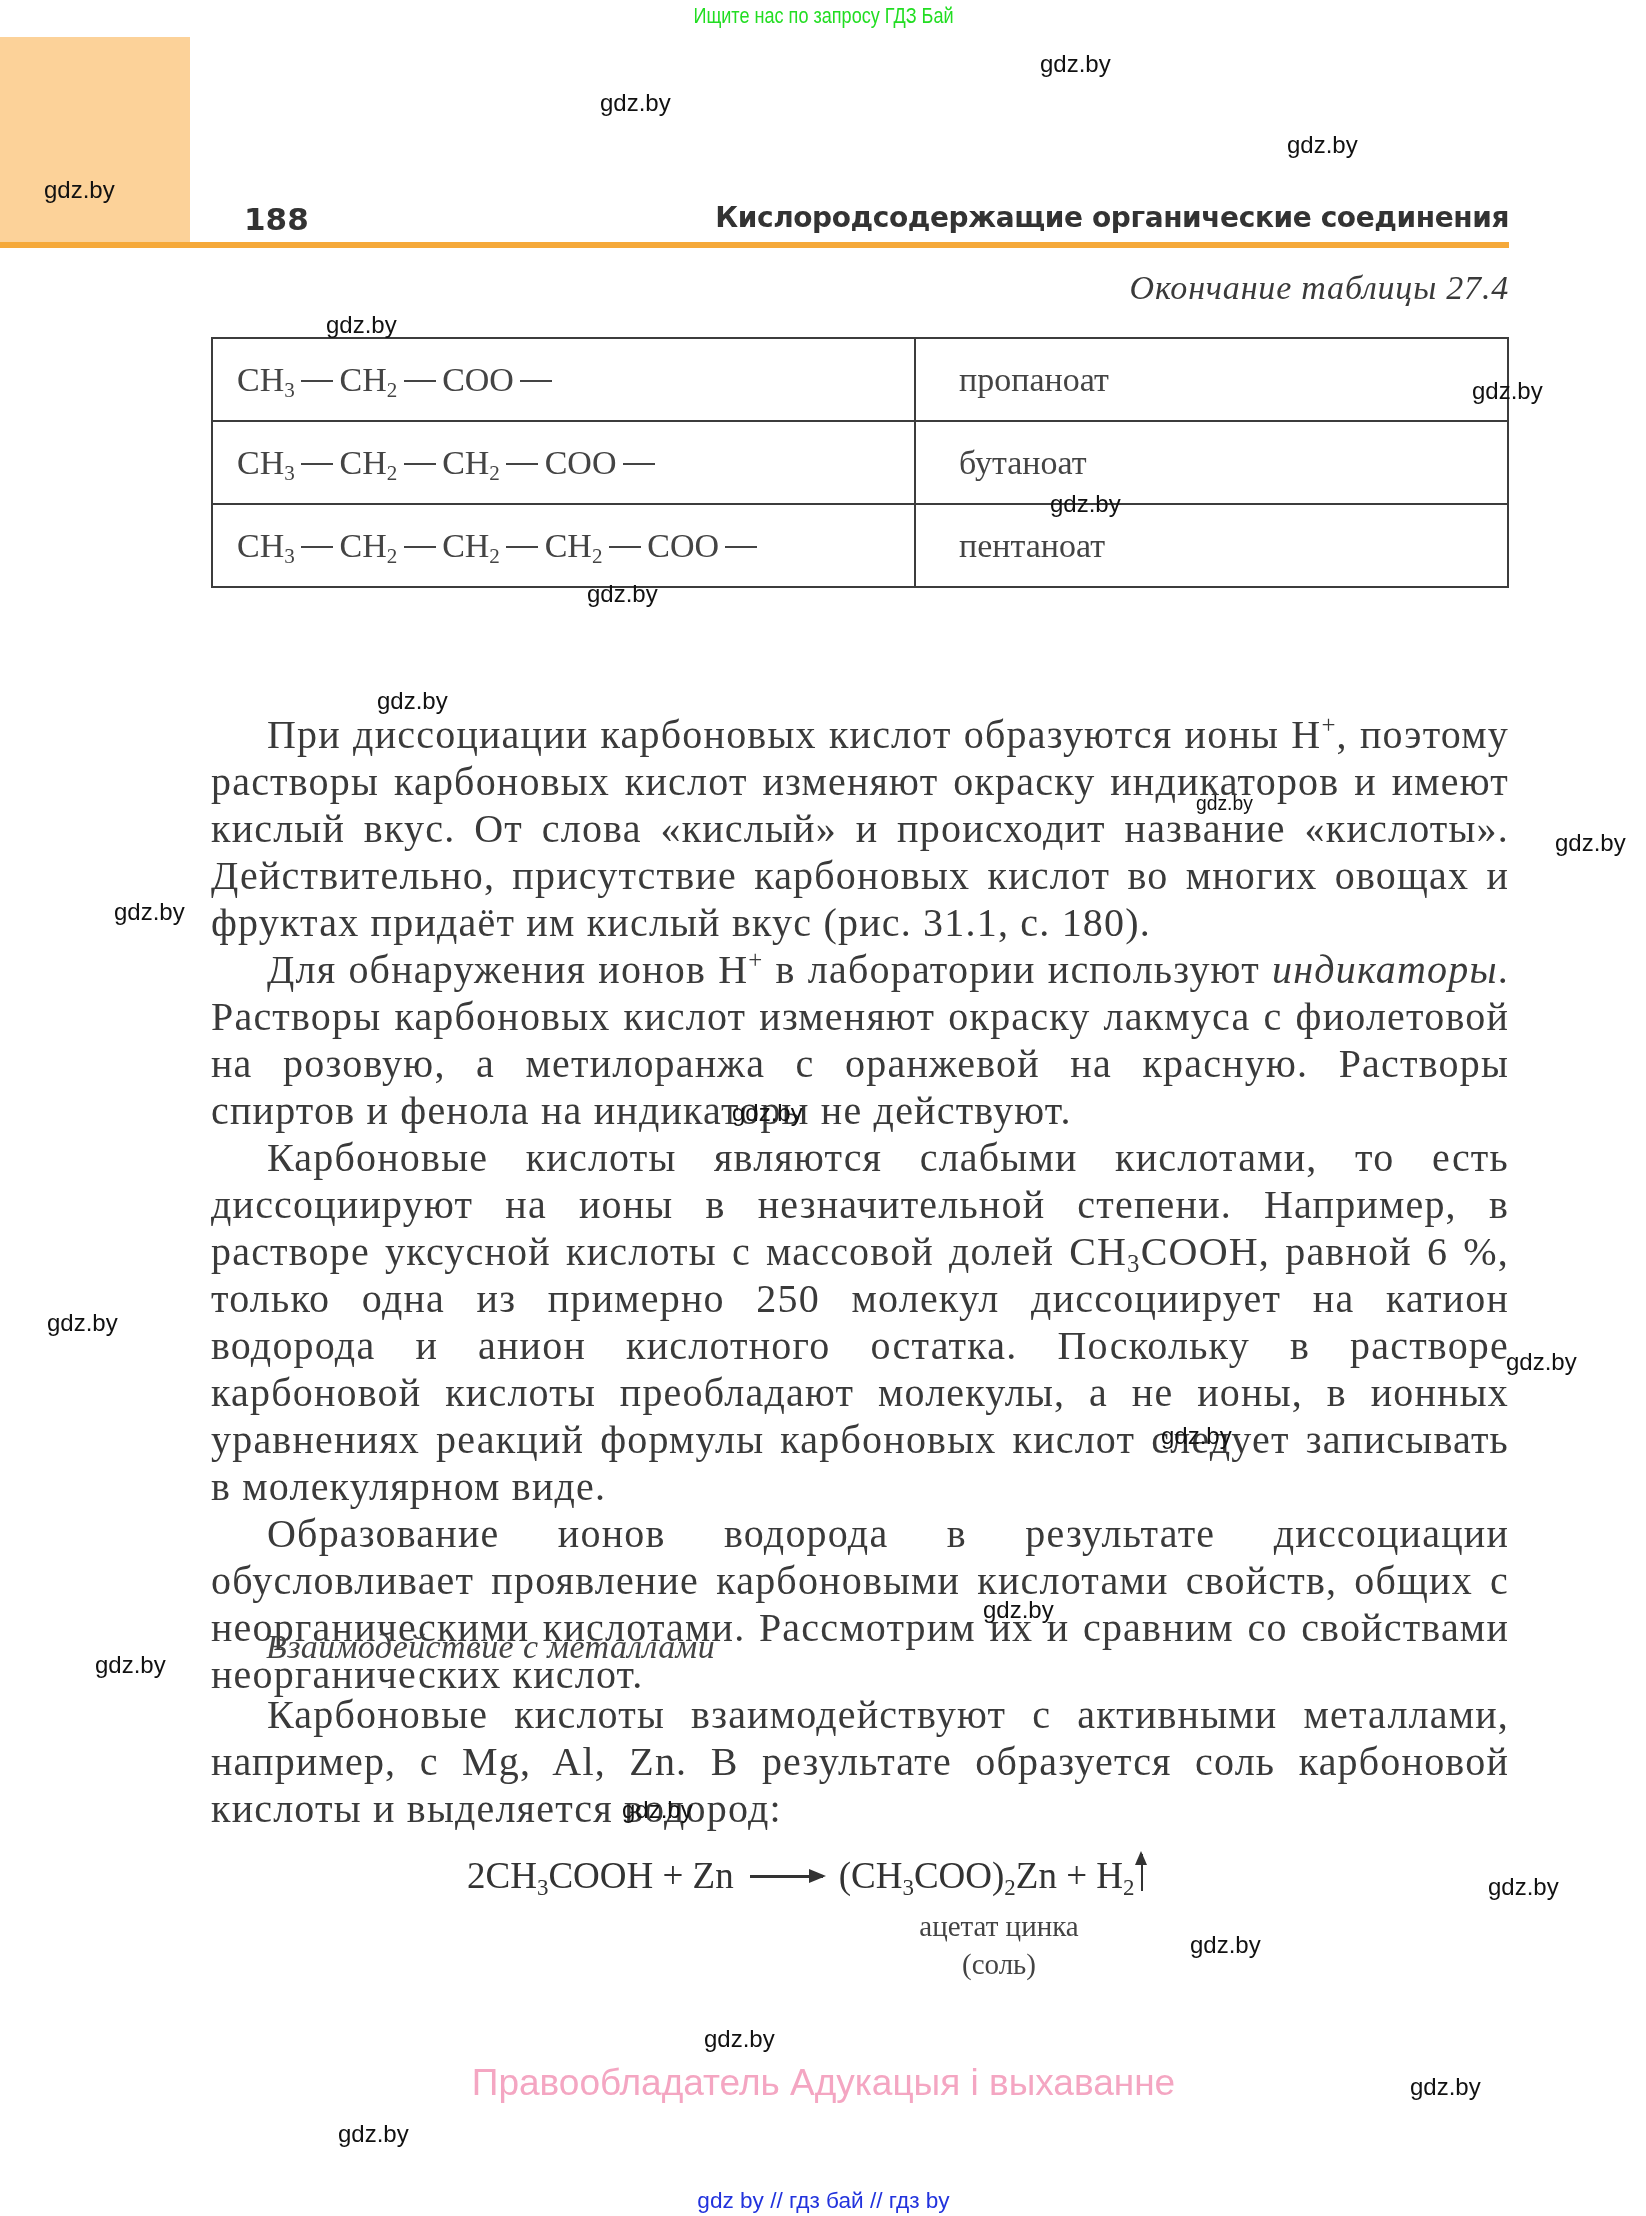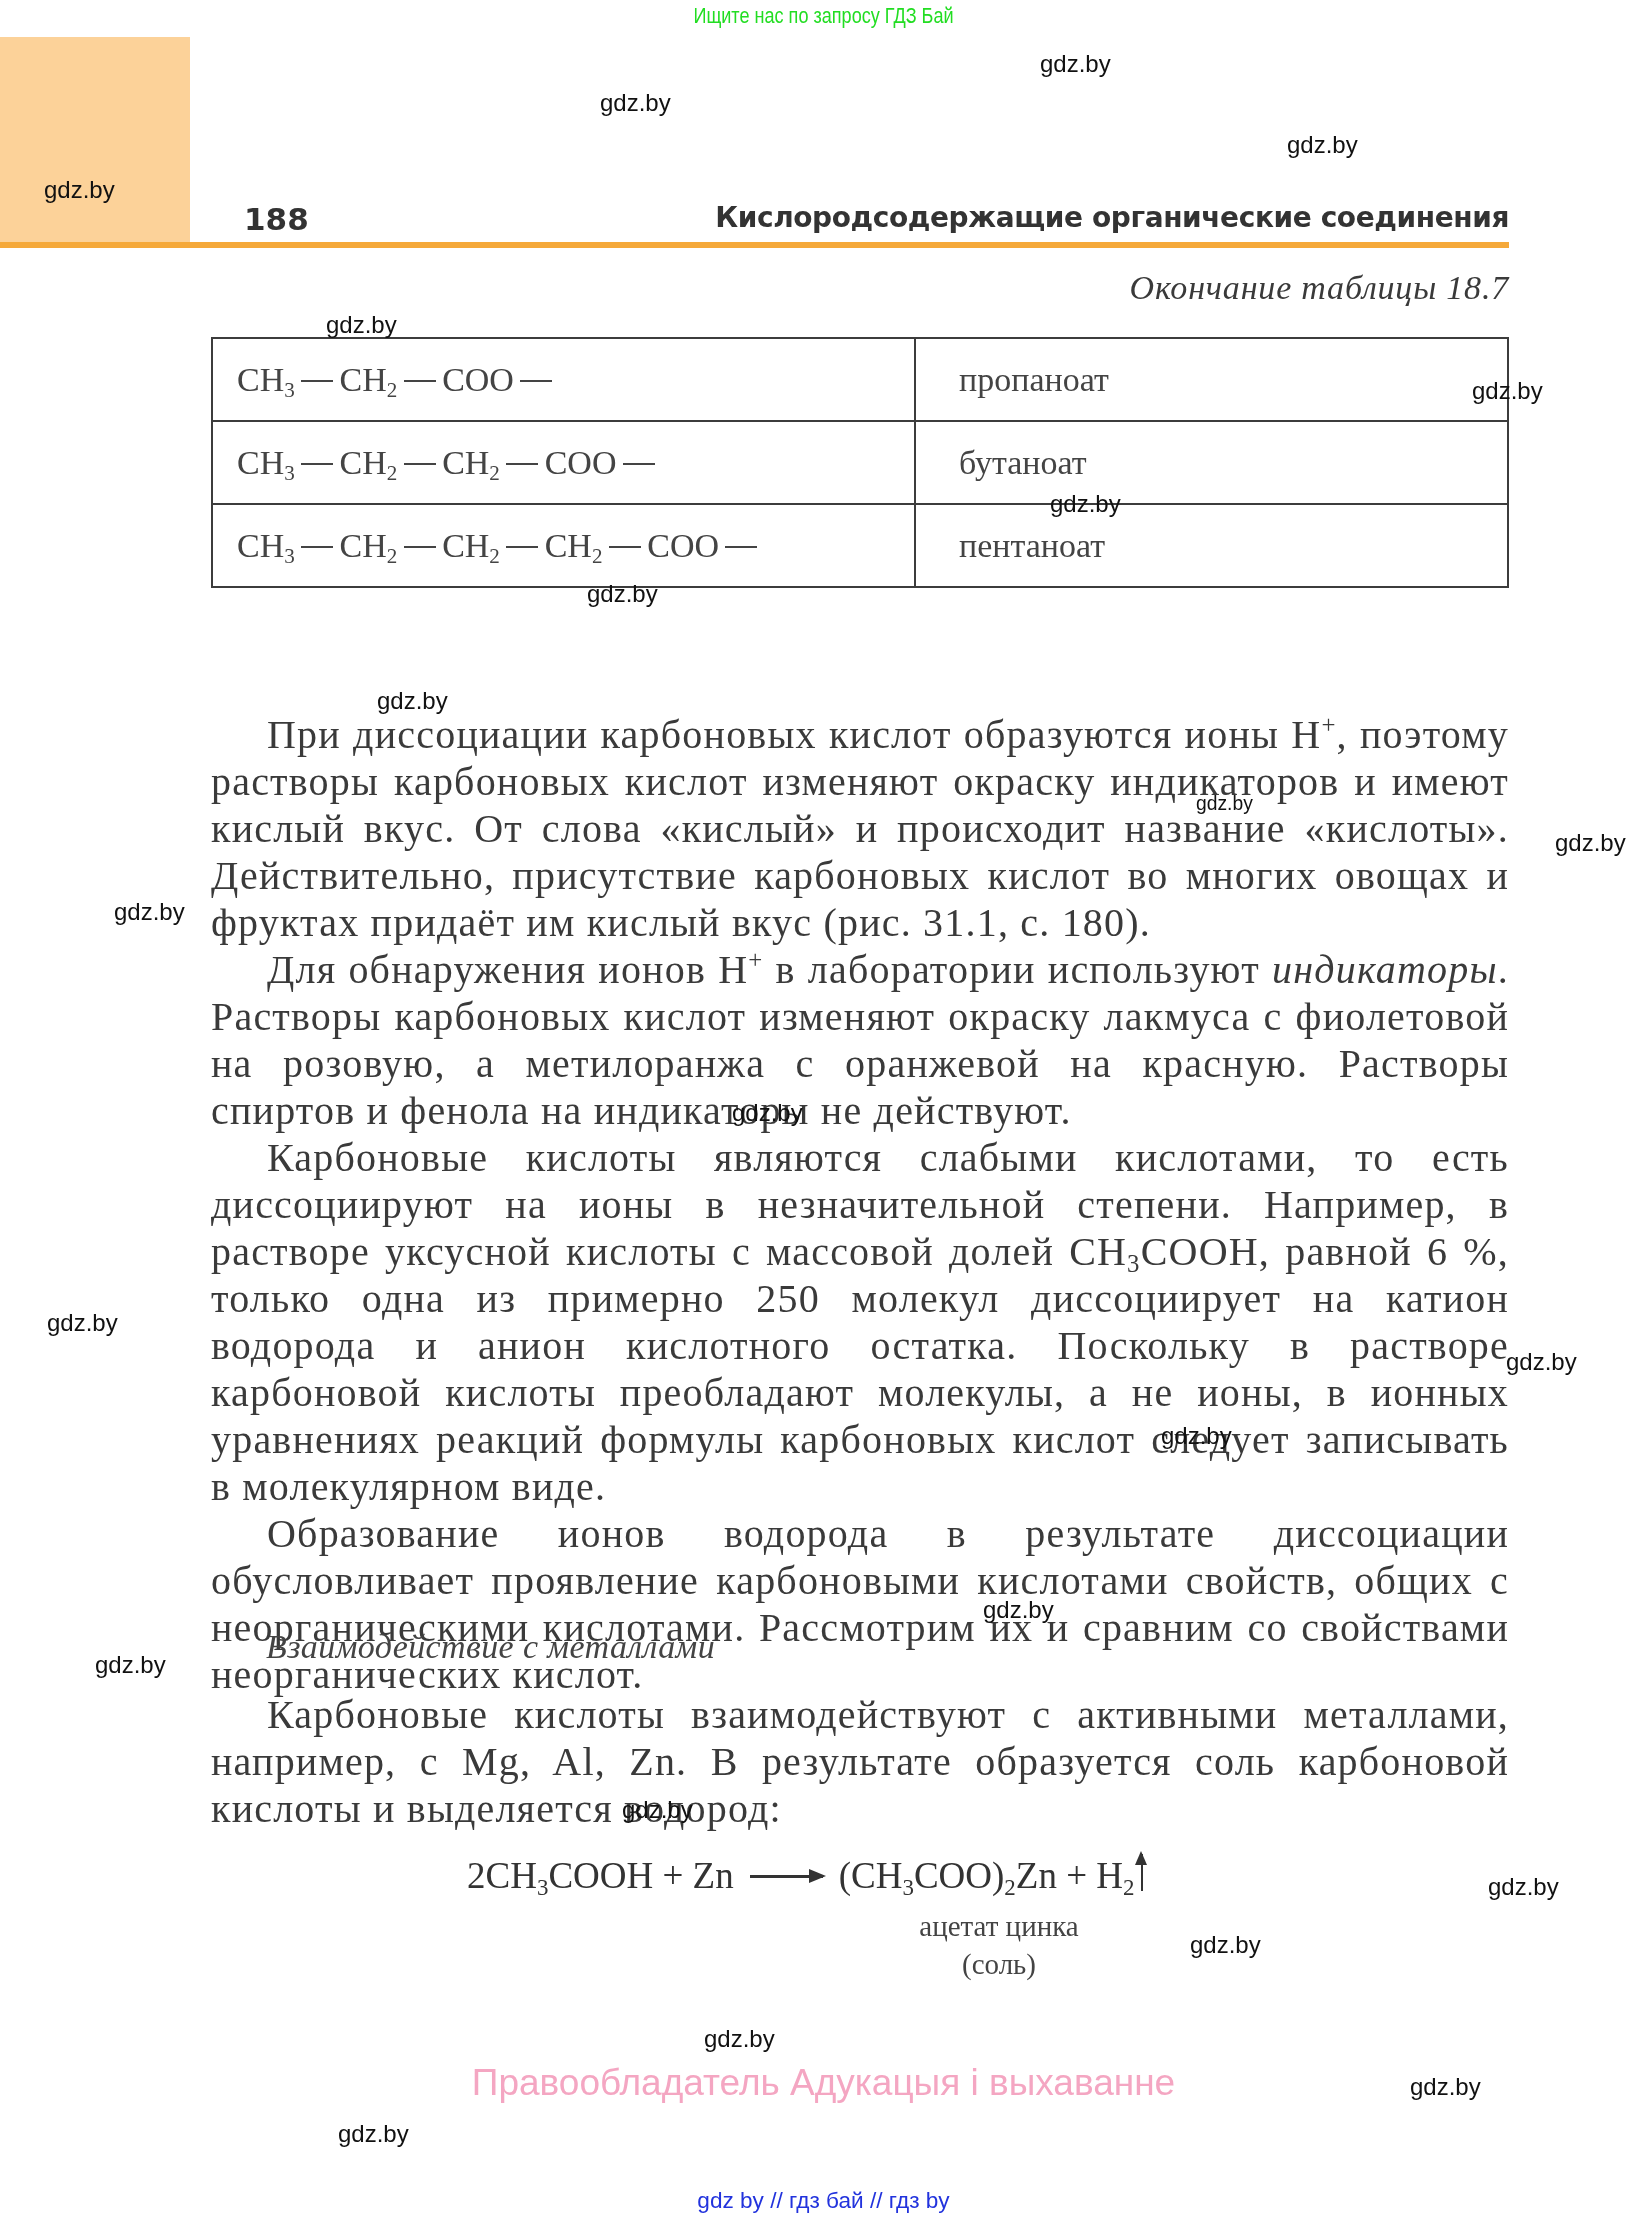--- a/index.html
+++ b/index.html
@@ -38,21 +38,21 @@
 </head>
 <body>
 
 <div class="abs top-banner">Ищите нас по запросу ГДЗ Бай</div>
 
 <div class="abs side-block"></div>
 <div class="abs page-num">188</div>
 <div class="abs running-title">Кислородсодержащие органические соединения</div>
 <div class="abs orange-rule"></div>
 
-<div class="abs caption">Окончание таблицы 18.7</div>
+<div class="abs caption">Окончание таблицы 27.4</div>
 
 <table class="t33">
   <tbody>
   <tr>
     <td class="c1">CH<sub>3</sub><span class="bond"></span>CH<sub>2</sub><span class="bond"></span>COO<span class="bond"></span></td>
     <td class="c2">пропаноат</td>
   </tr>
   <tr>
     <td class="c1">CH<sub>3</sub><span class="bond"></span>CH<sub>2</sub><span class="bond"></span>CH<sub>2</sub><span class="bond"></span>COO<span class="bond"></span></td>
     <td class="c2">бутаноат</td>

